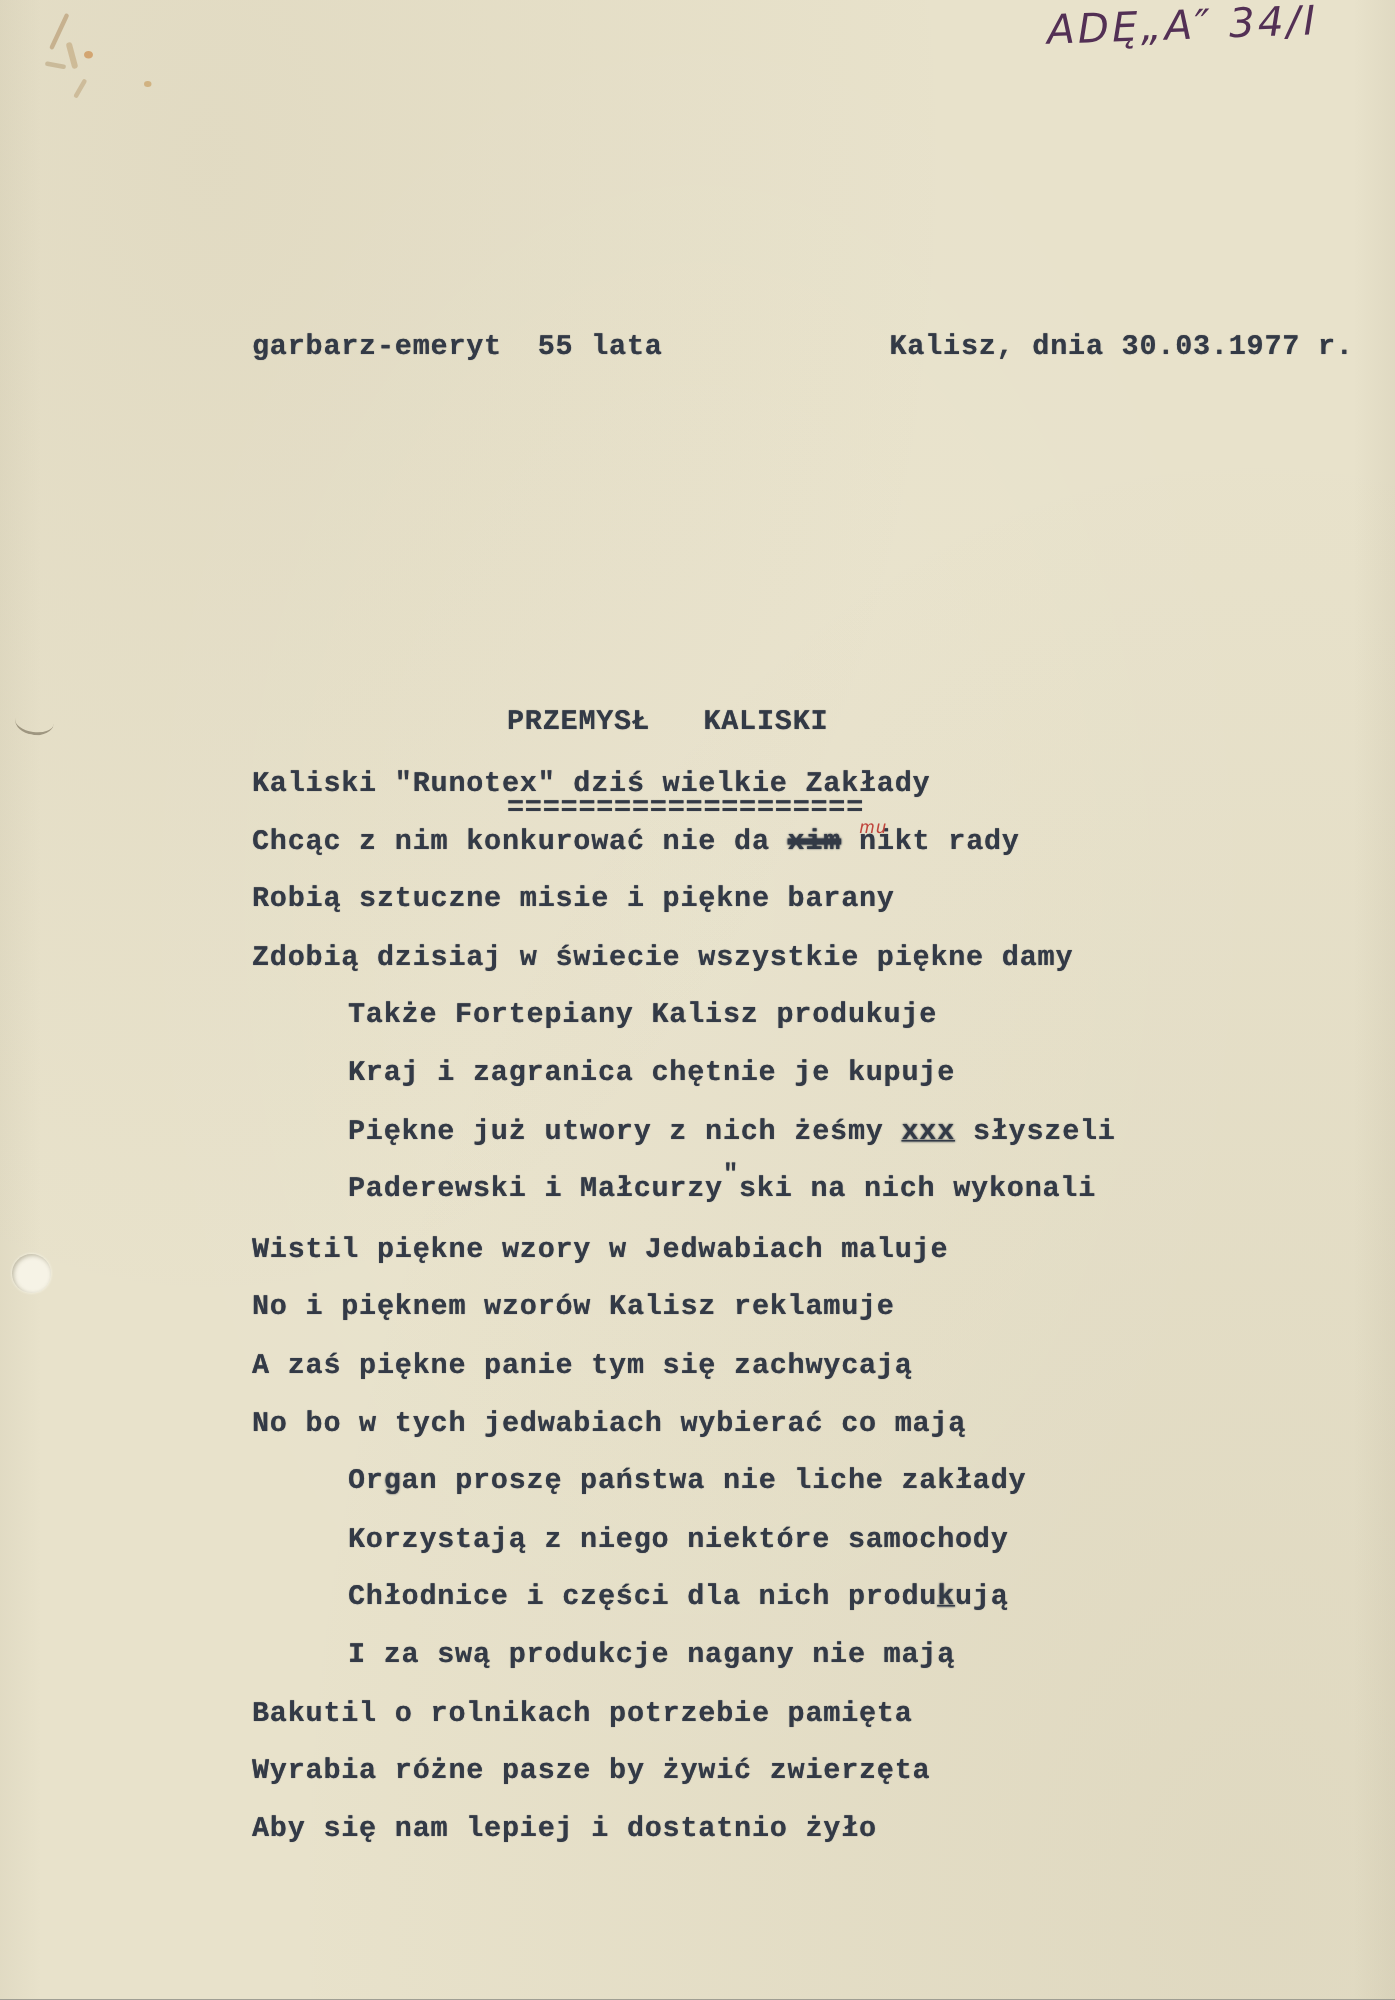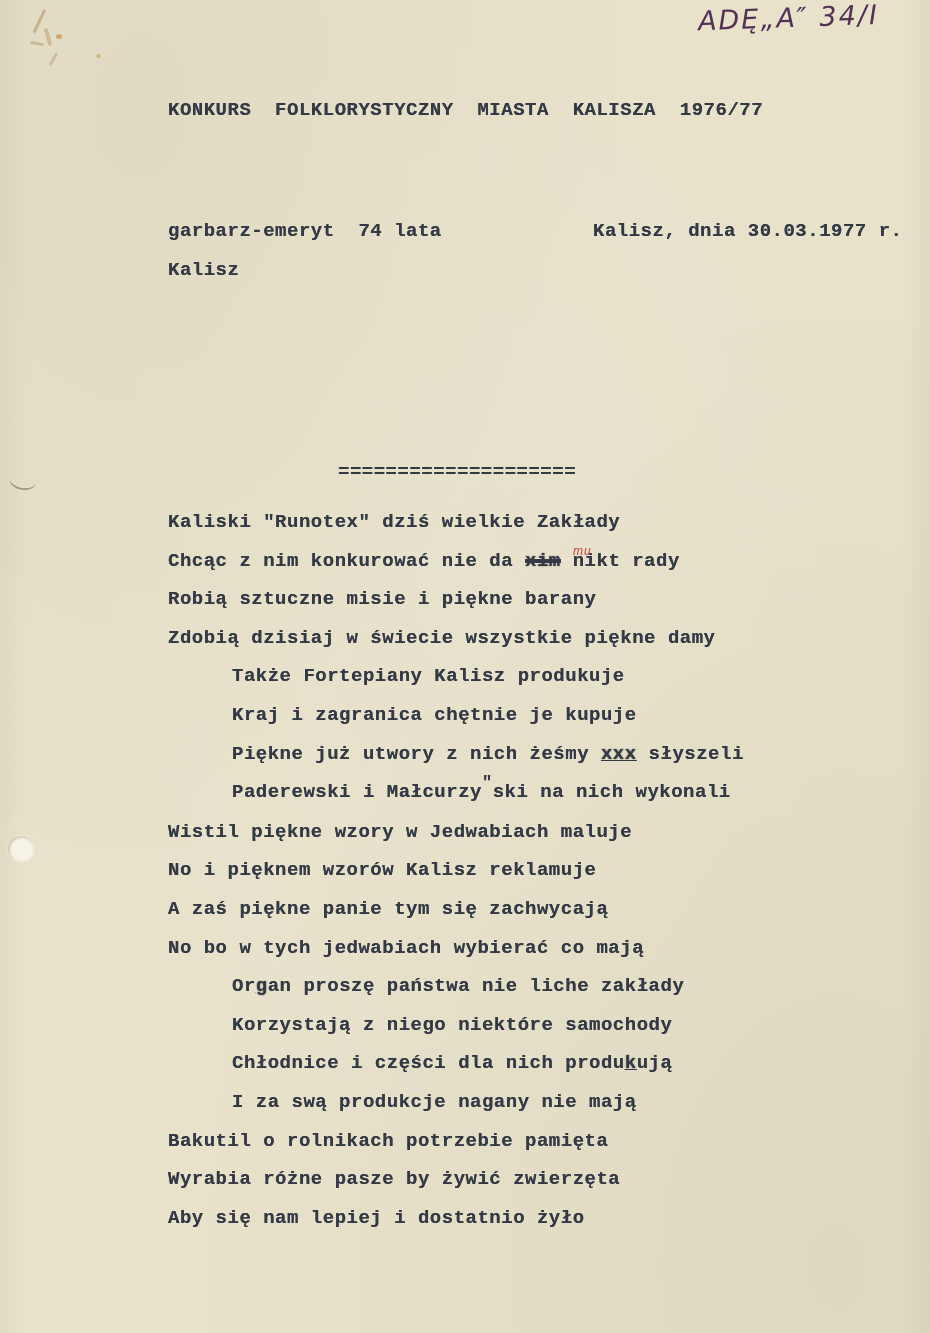--- a/index.html
+++ b/index.html
@@ -84,25 +84,25 @@
   <div class="artifact s2"></div>
   <div class="artifact s3"></div>
   <div class="artifact s4"></div>
   <div class="artifact f1"></div>
   <div class="artifact f2"></div>
   <div class="artifact crease"></div>
   <div class="artifact punch-hole"></div>
 
   <div class="annotation">ADĘ„A″ 34/I</div>
 
-  <div class="typed header-line">KONKURS  FOLKLORYSTYCZNY  MIASTA  KALISZA  1976/77</div>
 
-  <div class="typed author-block"><div>garbarz-emeryt  74 lata</div><div>Kalisz</div></div>
+  <div class="typed author-block"><div>garbarz-emeryt  55 lata</div></div>
 
   <div class="typed dateline">Kalisz, dnia 30.03.1977 r.</div>
 
   <div class="typed title-block">
+    <div class="poem-title">PRZEMYSŁ   KALISKI</div>
     <div class="poem-title-underline">====================</div>
   </div>
 
   <div class="typed poem"><div class="poem-line"><span>Kaliski "Runotex" dziś wielkie Zakłady</span></div><div class="poem-line"><span>Chcąc z nim konkurować nie da </span><span class="struck">xim<span class="red-note">mu</span></span><span> nikt rady</span></div><div class="poem-line"><span>Robią sztuczne misie i piękne barany</span></div><div class="poem-line"><span>Zdobią dzisiaj w świecie wszystkie piękne damy</span></div><div class="poem-line indent"><span>Także Fortepiany Kalisz produkuje</span></div><div class="poem-line indent"><span>Kraj i zagranica chętnie je kupuje</span></div><div class="poem-line indent"><span>Piękne już utwory z nich żeśmy </span><span class="overstruck">xxx</span><span> słyszeli</span></div><div class="poem-line indent"><span>Paderewski i Małcurzy</span><span class="sup-mark">"</span><span>ski na nich wykonali</span></div><div class="poem-line"><span>Wistil piękne wzory w Jedwabiach maluje</span></div><div class="poem-line"><span>No i pięknem wzorów Kalisz reklamuje</span></div><div class="poem-line"><span>A zaś piękne panie tym się zachwycają</span></div><div class="poem-line"><span>No bo w tych jedwabiach wybierać co mają</span></div><div class="poem-line indent"><span>Or</span><span class="overstruck">g</span><span>an proszę państwa nie liche zakłady</span></div><div class="poem-line indent"><span>Korzystają z niego niektóre samochody</span></div><div class="poem-line indent"><span>Chłodnice i części dla nich produ</span><span class="overstruck">k</span><span>ują</span></div><div class="poem-line indent"><span>I za swą produkcje nagany nie mają</span></div><div class="poem-line"><span>Bakutil o rolnikach potrzebie pamięta</span></div><div class="poem-line"><span>Wyrabia różne pasze by żywić zwierzęta</span></div><div class="poem-line"><span>Aby się nam lepiej i dostatnio żyło</span></div></div>
 
 </div>
 
 </body></html>

